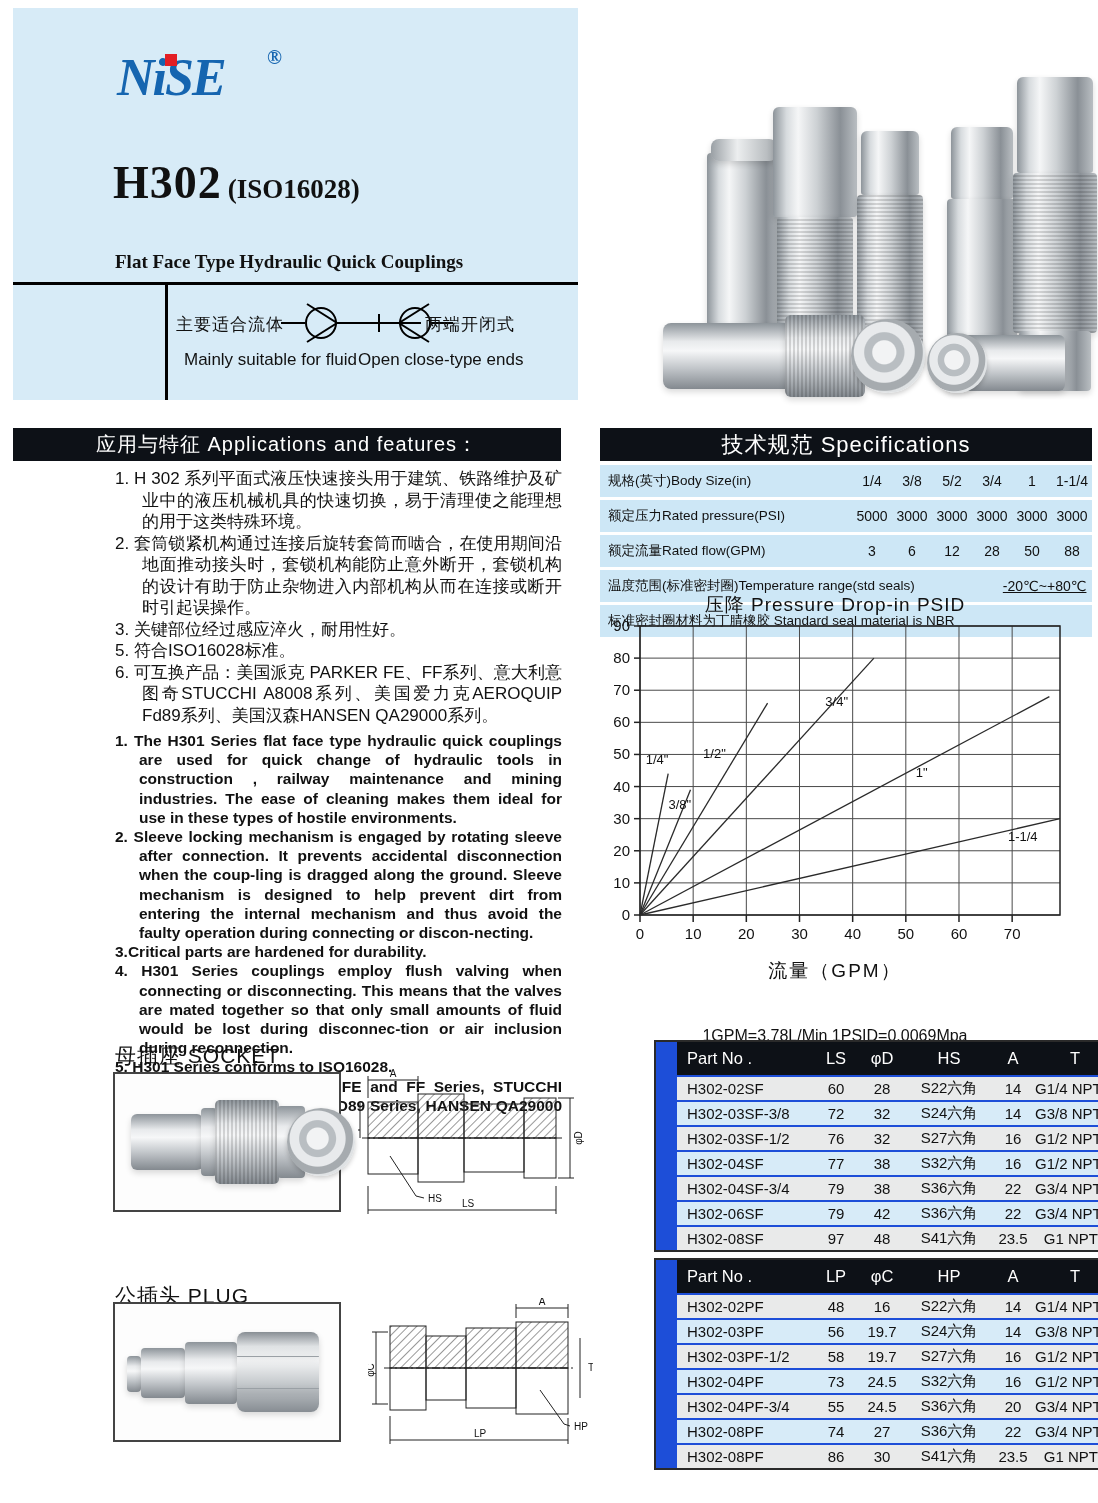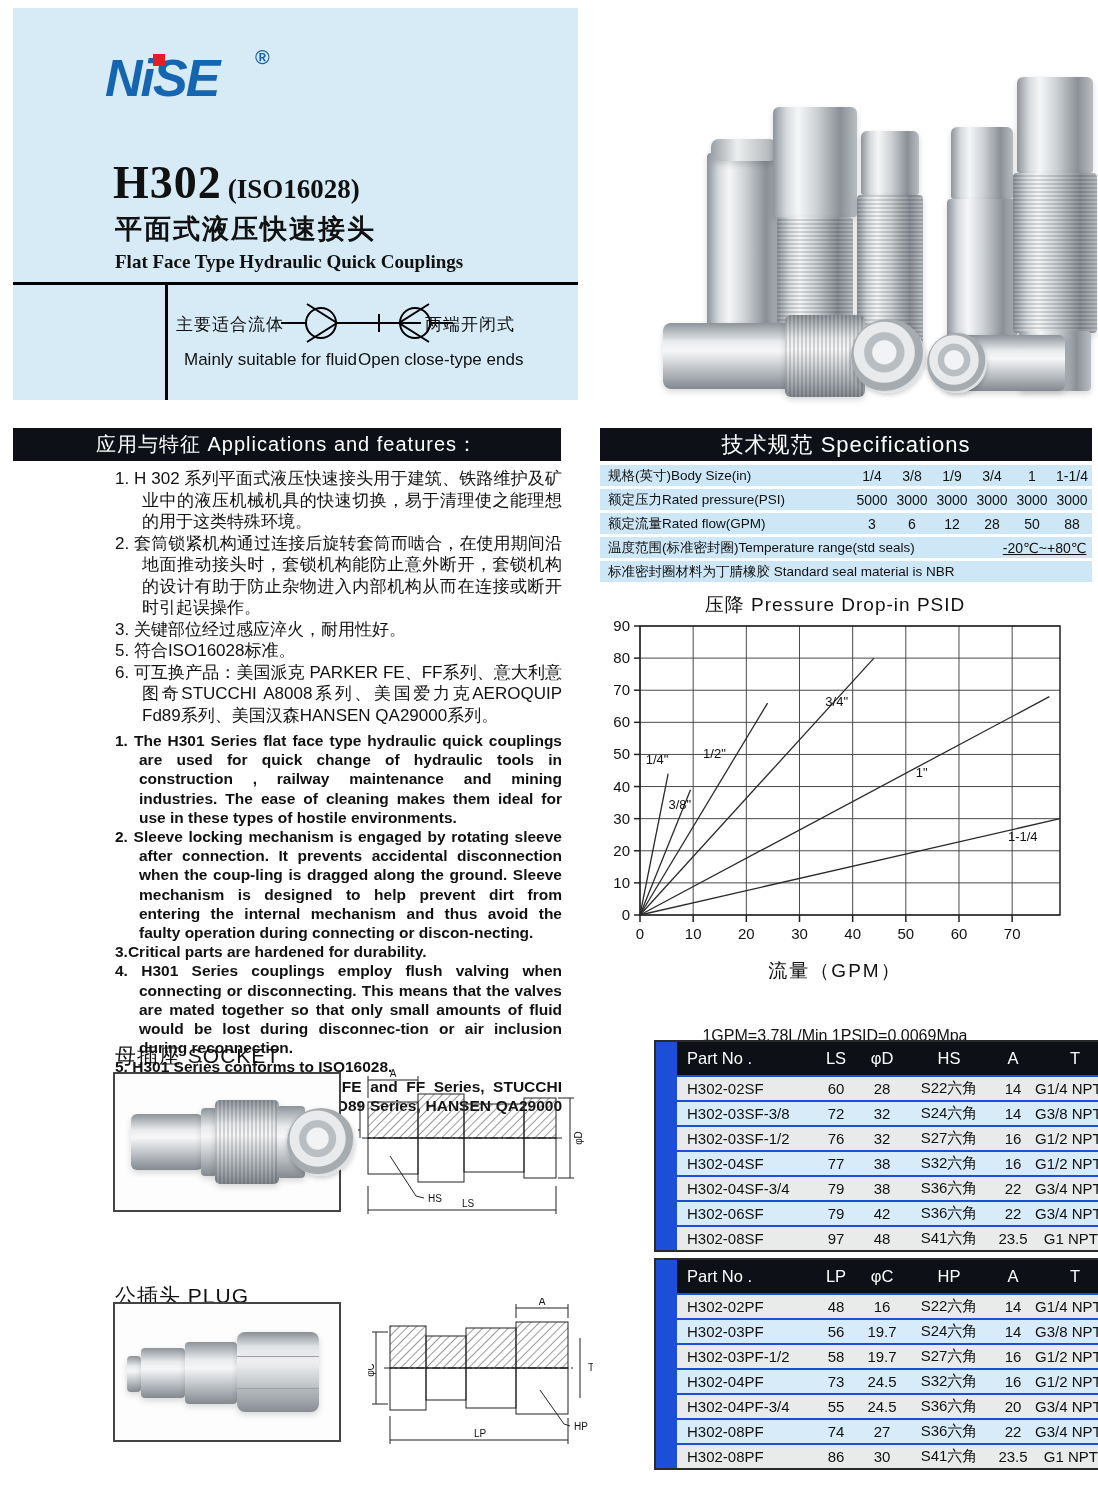--- a/index.html
+++ b/index.html
@@ -3,21 +3,21 @@
 <meta charset="utf-8">
 <style>
   html,body{margin:0;padding:0;}
   body{
     width:1098px;height:1503px;position:relative;background:#ffffff;
     font-family:"Liberation Sans","DejaVu Sans",sans-serif;color:#1a1a1a;
     overflow:hidden;
   }
   
   .top-panel{position:absolute;left:13px;top:8px;width:565px;height:392px;background:#d7ebf7;}
-  .logo-wrap{position:absolute;left:92px;top:44px;}
+  .logo-wrap{position:absolute;left:104px;top:44px;font-family:Liberation Serif, serif;}
   .logo-text{font-size:52px;font-weight:bold;font-style:italic;color:#1565b0;letter-spacing:-2px;line-height:1;}
   .logo-dot{position:absolute;left:48px;top:2px;width:12px;height:12px;background:#e31e24;}
   .logo-reg{position:absolute;left:150px;top:-6px;font-size:20px;color:#1565b0;font-style:normal;font-weight:bold;}
   .model-line{position:absolute;left:100px;top:148px;font-family:"Liberation Serif","DejaVu Serif",serif;font-weight:bold;color:#111;}
   .model{font-size:46px;letter-spacing:1px;}
   .standard{font-size:27px;margin-left:6px;}
   .title-cn{position:absolute;left:102px;top:203px;font-size:27px;font-weight:bold;color:#111;letter-spacing:2px;}
   .title-en{position:absolute;left:102px;top:243px;font-size:19px;font-weight:bold;font-family:"Liberation Serif","DejaVu Serif",serif;color:#111;}
   .panel-divider{position:absolute;left:0;top:274px;width:100%;height:3px;background:#000;}
   .panel-vline{position:absolute;left:152px;top:274px;width:3px;height:118px;background:#000;}
@@ -42,21 +42,21 @@
   .cn-list .list-item{padding-left:27px;text-indent:-27px;text-align:justify;}
   .en-list{position:absolute;left:115px;top:731px;width:447px;font-size:15.5px;line-height:19.2px;color:#111;}
   .en-list .list-item{padding-left:24px;text-indent:-24px;text-align:justify;font-weight:bold;}
   
   .sub-title{position:absolute;font-size:21px;color:#111;letter-spacing:1px;}
   .photo-box{position:absolute;width:224px;height:136px;border:2px solid #444;background:#fdfdfd;}
   .draw{position:absolute;}
   .draw text{font-family:"Liberation Sans",sans-serif;font-size:10px;fill:#111;}
   
   .spec-table{position:absolute;left:600px;top:465px;width:492px;}
-  .spec-row{background:#cde7f6;height:21px;margin-bottom:3px;display:flex;align-items:center;font-size:13.5px;color:#111;}
+  .spec-row{background:#cde7f6;height:32px;margin-bottom:3px;display:flex;align-items:center;font-size:13.5px;color:#111;}
   .spec-label{flex:0 0 244px;padding-left:8px;white-space:nowrap;}
   .spec-label.wide{flex:0 0 auto;}
   .spec-val{flex:1;text-align:center;font-size:14px;}
   .spec-merged{margin-left:88px;font-size:14px;text-decoration:underline;}
   
   .chart-title{position:absolute;left:600px;top:592px;width:470px;text-align:center;font-size:19px;color:#111;letter-spacing:1px;}
   .chart-svg{position:absolute;left:598px;top:614px;}
   .chart-svg .tick{font-size:15px;fill:#111;}
   .chart-svg .series-label{font-size:13px;fill:#111;}
   .chart-xlabel{position:absolute;left:600px;top:958px;width:470px;text-align:center;font-size:19px;color:#111;letter-spacing:2px;}
@@ -76,21 +76,20 @@
 
 <div class="top-panel">
   <div class="logo-wrap">
     <span class="logo-text">NiSE</span>
     <span class="logo-dot"></span>
     <span class="logo-reg">®</span>
   </div>
   <div class="model-line">
     <span class="model">H302</span><span class="standard">(ISO16028)</span>
   </div>
-  <div class="title-cn">平面式液压快速接头</div>
   <div class="title-en">Flat Face Type Hydraulic Quick Couplings</div>
   <div class="panel-divider"></div>
   <div class="panel-vline"></div>
   <div class="fluid-cn">主要适合流体</div>
   <svg class="symbol-svg" width="140" height="46" viewBox="0 0 140 46">
     <line x1="0" y1="23" x2="24" y2="23" stroke="#000" stroke-width="2"></line>
     <circle cx="40" cy="23" r="15" fill="none" stroke="#000" stroke-width="2"></circle>
     <polyline points="26,4 56,23 26,42" fill="none" stroke="#000" stroke-width="2"></polyline>
     <line x1="56" y1="23" x2="140" y2="23" stroke="#000" stroke-width="2"></line>
     <line x1="98" y1="14" x2="98" y2="32" stroke="#000" stroke-width="2"></line>
@@ -225,21 +224,21 @@
 <div class="bar" style="left:600px;top:428px;width:492px;height:33px;font-size:22px">
   <span>技术规范 Specifications</span>
 </div>
 
 <div class="spec-table">
   <div class="spec-row">
     <span class="spec-label">规格(英寸)Body Size(in)</span>
     <span style="display:flex;flex:1">
         <span class="spec-val">1/4</span>
         <span class="spec-val">3/8</span>
-        <span class="spec-val">1/9</span>
+        <span class="spec-val">5/2</span>
         <span class="spec-val">3/4</span>
         <span class="spec-val">1</span>
         <span class="spec-val">1-1/4</span>
       </span>
   </div>
   <div class="spec-row">
     <span class="spec-label">额定压力Rated pressure(PSI)</span>
     <span style="display:flex;flex:1">
         <span class="spec-val">5000</span>
         <span class="spec-val">3000</span>

